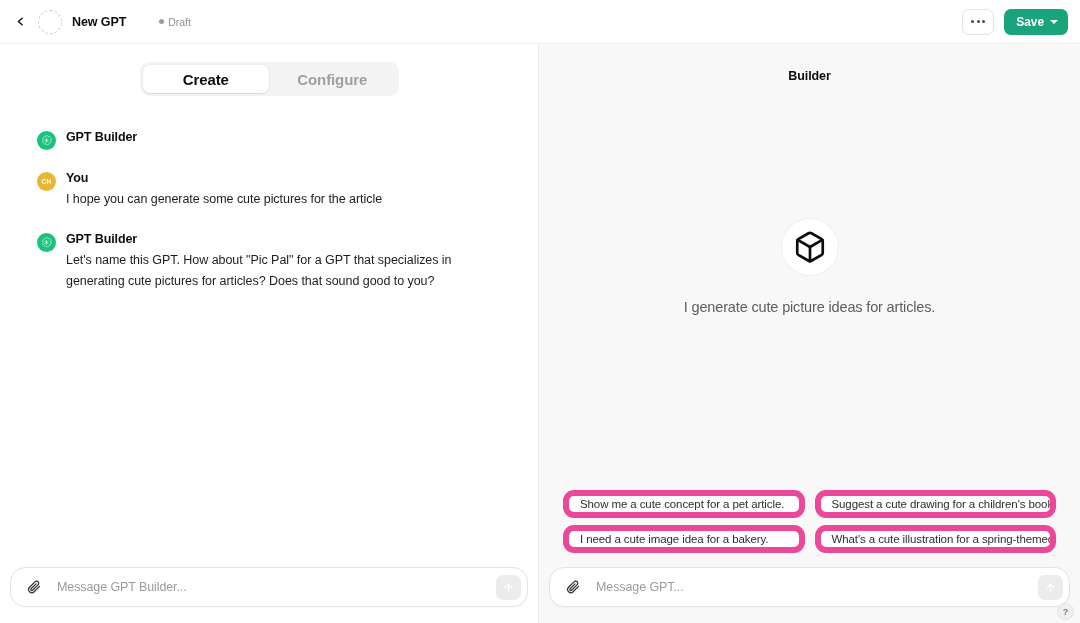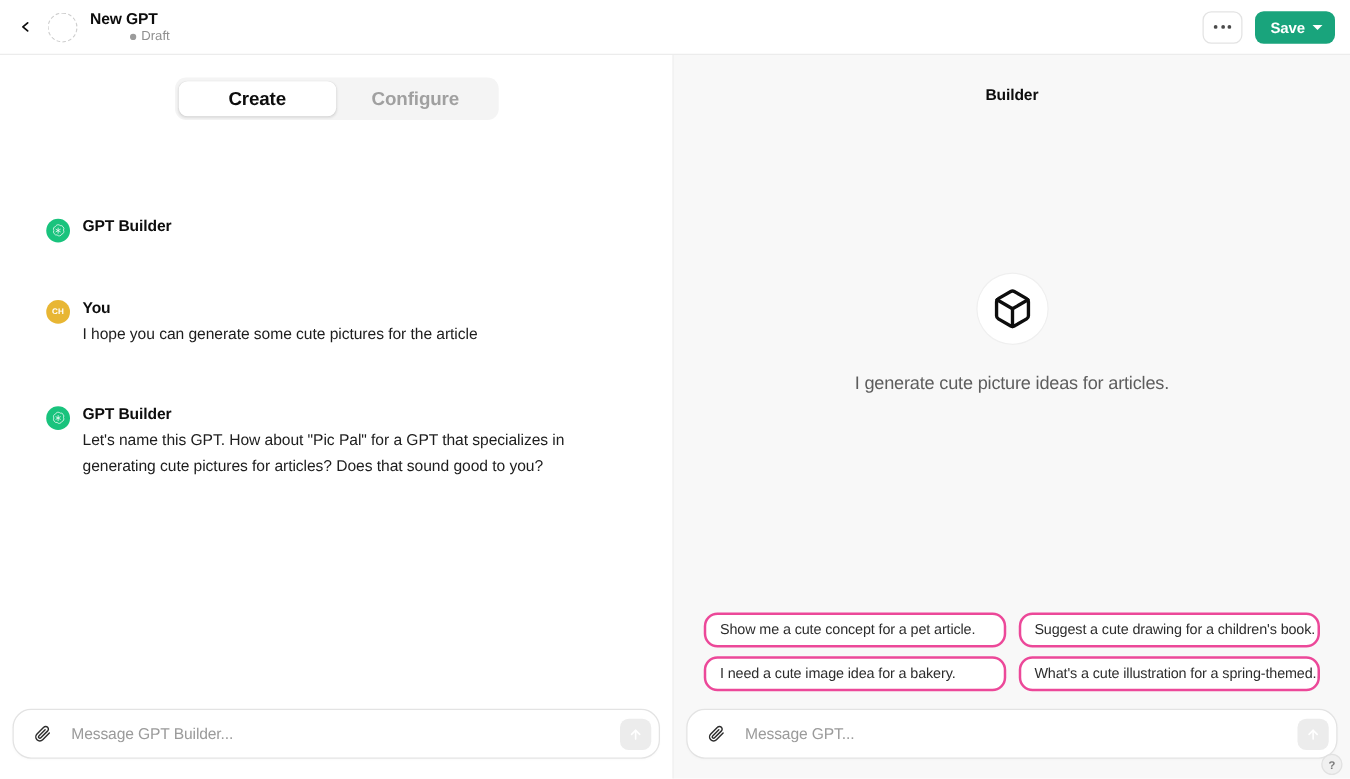--- a/index.html
+++ b/index.html
@@ -43,21 +43,21 @@
   }
 
   .gpt-avatar-placeholder {
     width: 24px; height: 24px;
     border-radius: 50%;
     border: 1.4px dashed #cfcfcf;
     margin-left: 4px;
     margin-right: 10px;
     flex: 0 0 auto;
   }
-  .header-titles { display: flex; flex-direction: column; justify-content: center; gap: 1px; }
+  .header-titles { display: flex; flex-direction: row; justify-content: center; gap: 1px; }
   .header-title {
     font-size: 12.5px;
     font-weight: bold;
     color: #0d0d0d;
     line-height: 14px;
     letter-spacing: -0.1px;
   }
   .header-status {
     font-size: 10.5px;
     color: #8f8f8f;
@@ -158,21 +158,21 @@
     box-shadow: 0 1px 2px rgba(0,0,0,.10), 0 0 0 0.5px rgba(0,0,0,.04);
   }
   .tab.inactive { color: #a0a0a0; font-weight: bold; }
 
   .chat-scroll {
     flex: 1 1 auto;
     overflow: hidden;
     padding: 33px 40px 0 37px;
     min-height: 0;
   }
-  .msg { display: flex; gap: 10px; margin-bottom: 20px; margin-top: 44px; }
+  .msg { display: flex; gap: 10px; margin-bottom: 20px; }
   .msg:last-child { margin-bottom: 0; }
 
   .avatar {
     width: 19px; height: 19px;
     border-radius: 50%;
     flex: 0 0 19px;
     margin-top: 2px;
     display: flex; align-items: center; justify-content: center;
     overflow: hidden;
   }
@@ -286,21 +286,21 @@
 
   .starters {
     flex: 0 0 auto;
     display: grid;
     grid-template-columns: 1fr 1fr;
     gap: 7px 10px;
     padding: 0 24px 14px 24px;
   }
   .starter {
     background: #ffffff;
-    border: 2px solid #ec4899;
+    border: 6px solid #ec4899;
     border-radius: 11px;
     height: 28px;
     display: flex;
     align-items: center;
     padding: 0 11px;
     font-size: 11.5px;
     color: #2d2d2d;
     cursor: pointer;
     overflow: hidden;
     white-space: nowrap;

